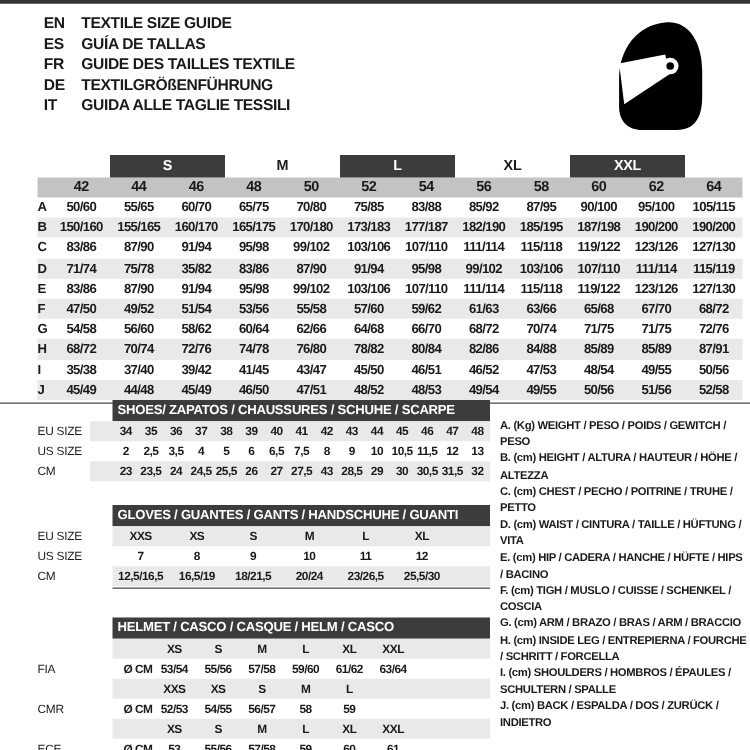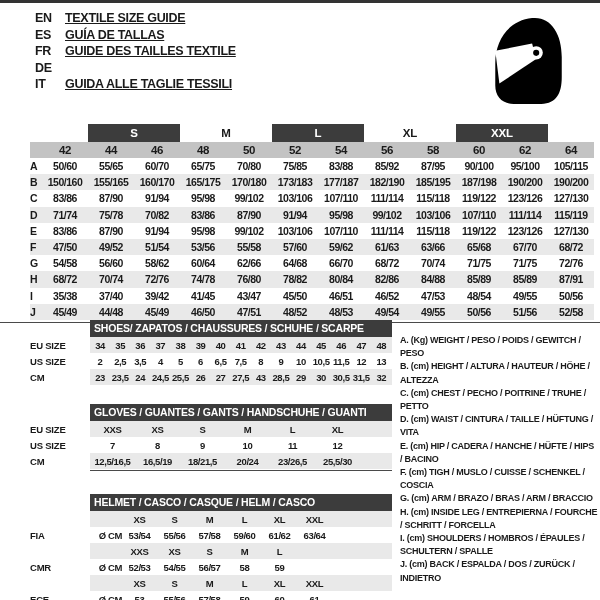--- a/index.html
+++ b/index.html
@@ -12,21 +12,21 @@
   .page{
     position:relative;width:600px;height:600px;background:#fff;overflow:hidden;
     font-family:"Liberation Sans",sans-serif;color:var(--ink);
   }
   .top-rule{position:absolute;left:0;top:0;width:600px;height:3px;background:#333;}
 
   
   .lang-list{position:absolute;left:35px;top:11px;}
   .lang-row{display:flex;height:16.6px;align-items:flex-start;}
   .lang-code{width:30px;font-size:12.5px;font-weight:700;letter-spacing:-0.3px;}
-  .lang-title{font-size:12.5px;font-weight:700;letter-spacing:-0.3px;white-space:nowrap;text-decoration:underline;}
+  .lang-title{font-size:12.5px;font-weight:700;letter-spacing:-0.3px;white-space:nowrap;}
 
   
   .helmet-pic{position:absolute;left:490px;top:16px;width:76px;height:90px;}
 
   
   .main-table{position:absolute;left:30px;top:124px;width:564px;}
   .t-grouprow{display:grid;grid-template-columns:12px repeat(12,46px);height:18px;}
   .t-group{font-size:11.5px;font-weight:700;text-align:center;line-height:18px;letter-spacing:-0.2px;}
   .t-group.dark{background:var(--dark);color:#fff;}
   .t-row{display:grid;grid-template-columns:12px repeat(12,46px);height:16.2px;align-items:center;}
@@ -40,25 +40,25 @@
 
   
   .section{position:absolute;left:30px;width:362px;}
   .sec-shoes{top:320px;}
   .sec-gloves{top:404px;}
   .sec-helmet{top:494px;}
   .sec-bar{margin-left:60px;width:302px;height:17px;background:var(--dark);color:#fff;
     font-size:10.5px;font-weight:700;line-height:17px;padding-left:4px;box-sizing:border-box;
     letter-spacing:-0.2px;white-space:nowrap;}
   .srow{display:flex;height:16px;align-items:center;}
-  .slabel{width:60px;font-size:9.5px;font-weight:700;letter-spacing:-0.2px;}
+  .slabel{width:60px;font-size:9.5px;font-weight:400;letter-spacing:-0.2px;}
   .strip{width:302px;height:16px;display:grid;align-items:center;}
   .strip.gray{background:var(--alt);}
   .strip > div{text-align:center;font-size:9.5px;font-weight:700;letter-spacing:-0.4px;white-space:nowrap;}
-  .strip-shoes{grid-template-columns:repeat(15,20.1px);}
+  .strip-shoes{grid-template-columns:repeat(15,20.1px);padding-left:19px;}
   .strip-gloves{grid-template-columns:repeat(6,45px) 1fr;}
   .strip-helmet{grid-template-columns:32px repeat(6,35px) 1fr;}
   .strip-helmet .prefix{text-align:right;padding-left:2px;}
   .gloves-rule{margin-left:60px;width:302px;height:1px;background:#4a4a4a;margin-top:1px;}
 
   
   .legend{position:absolute;left:400px;top:334px;width:198px;}
   .legend-item{font-size:9px;font-weight:700;line-height:13.2px;letter-spacing:-0.25px;}
 </style>
 </head>
@@ -75,20 +75,21 @@
       <div class="lang-row">
         <div class="lang-code">ES</div>
         <div class="lang-title">GUÍA DE TALLAS</div>
       </div>
       <div class="lang-row">
         <div class="lang-code">FR</div>
         <div class="lang-title">GUIDE DES TAILLES TEXTILE</div>
       </div>
       <div class="lang-row">
         <div class="lang-code">DE</div>
+        <div class="lang-title">TEXTILGRÖßENFÜHRUNG</div>
       </div>
       <div class="lang-row">
         <div class="lang-code">IT</div>
         <div class="lang-title">GUIDA ALLE TAGLIE TESSILI</div>
       </div>
     </div>
 
   <svg class="helmet-pic" viewBox="0 0 74 88" xmlns="http://www.w3.org/2000/svg">
     <path d="M41,2 C19,4 5,23 5,46 L5,68 C5,79 12,86 23,86 L50,86 C65,86 70,75 70,60 L70,40 C70,17 59,0 41,2 Z" fill="#000"></path>
     <polygon points="5,34 41,27 45,42 9,66" fill="#fff"></polygon>
@@ -161,21 +162,21 @@
         <div class="t-val">111/114</div>
         <div class="t-val">115/118</div>
         <div class="t-val">119/122</div>
         <div class="t-val">123/126</div>
         <div class="t-val">127/130</div>
       </div>
       <div class="t-row alt">
         <div class="t-letter">D</div>
         <div class="t-val">71/74</div>
         <div class="t-val">75/78</div>
-        <div class="t-val">70/82</div>
+        <div class="t-val">35/82</div>
         <div class="t-val">83/86</div>
         <div class="t-val">87/90</div>
         <div class="t-val">91/94</div>
         <div class="t-val">95/98</div>
         <div class="t-val">99/102</div>
         <div class="t-val">103/106</div>
         <div class="t-val">107/110</div>
         <div class="t-val">111/114</div>
         <div class="t-val">115/119</div>
       </div>

